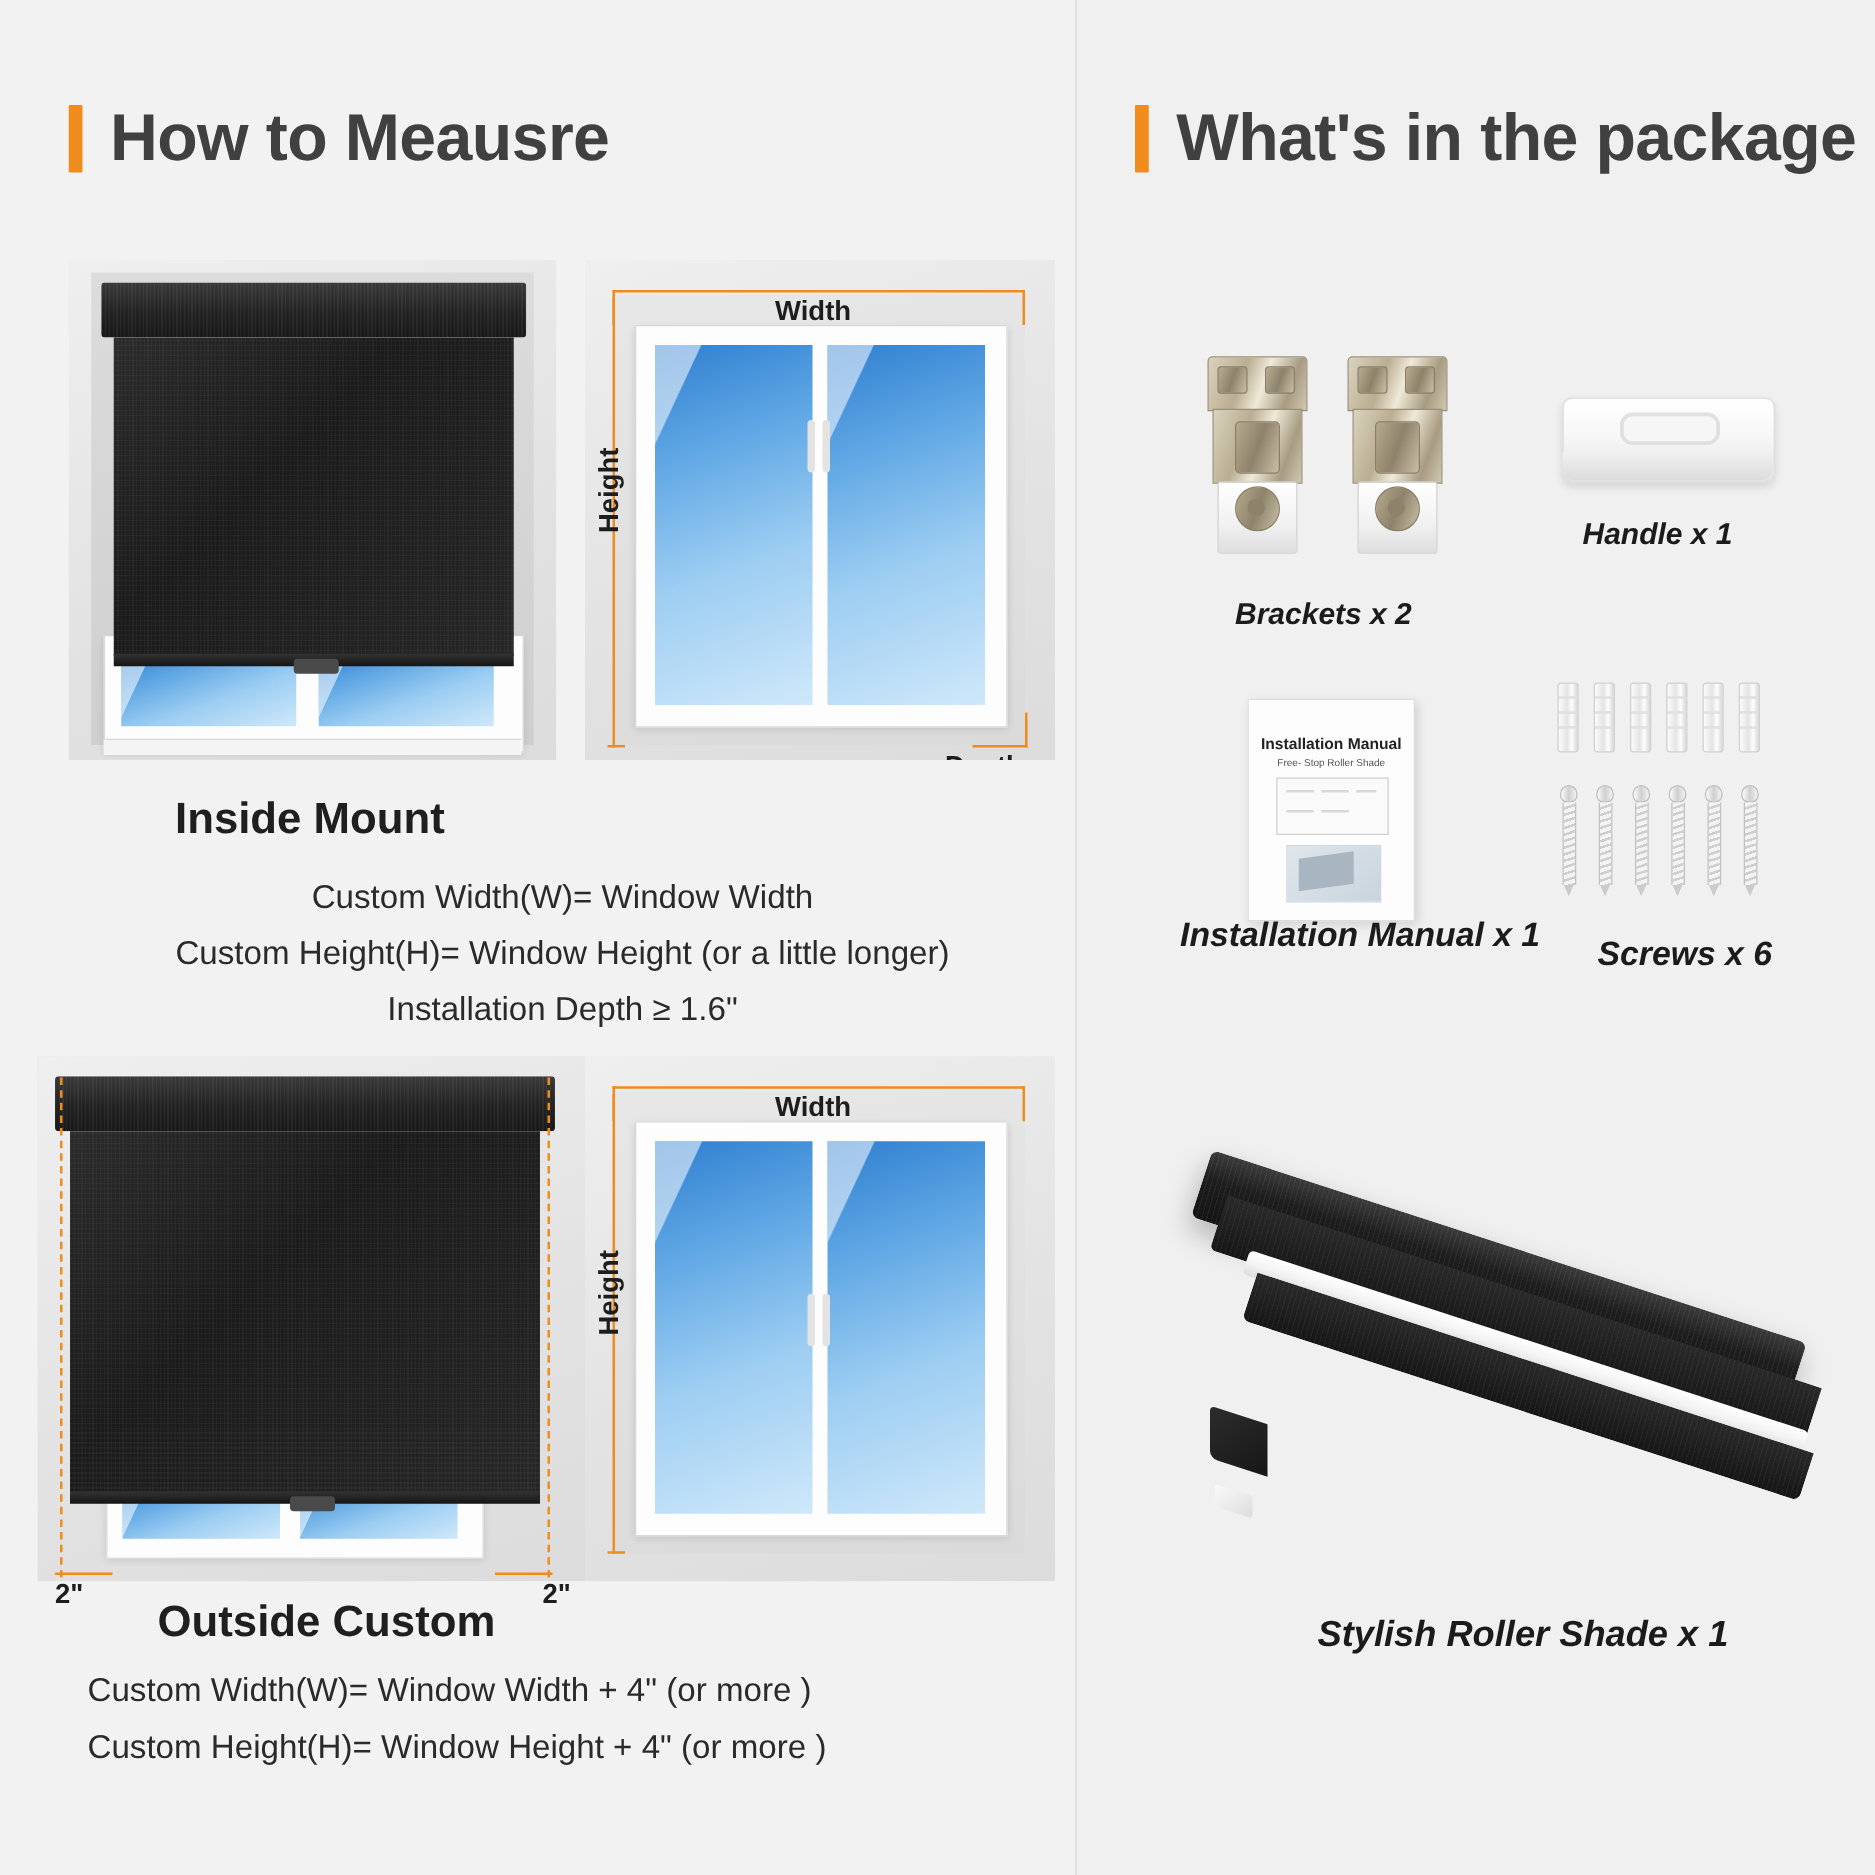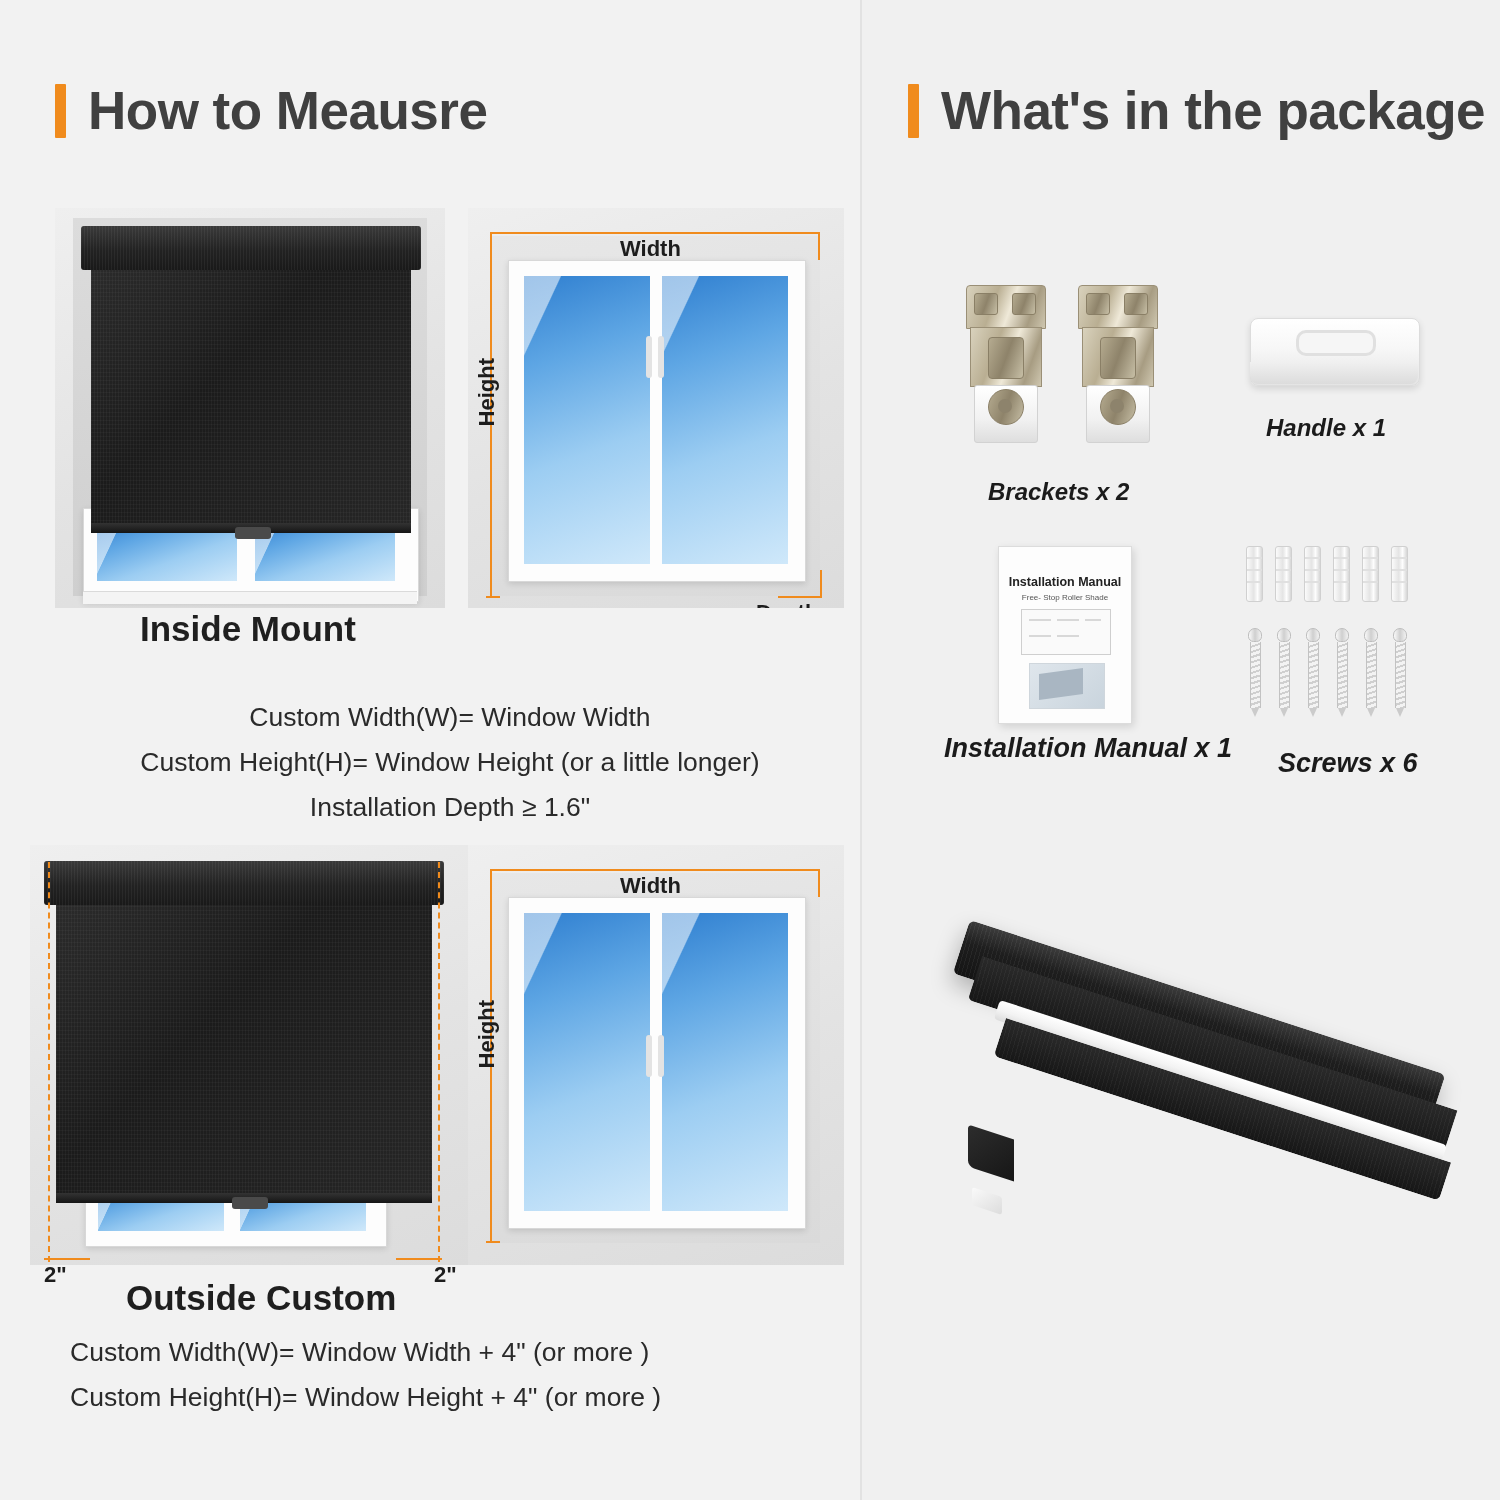--- a/index.html
+++ b/index.html
@@ -87,20 +87,21 @@
     position:absolute;
     background:linear-gradient(180deg,#ffffff 0%,#f7f7f7 45%,#e4e4e4 100%);
     border:1px solid #dcdcdc;border-radius:8px;
     box-shadow:0 3px 7px rgba(0,0,0,.12);
   }
 
   
   .manual{
     position:absolute;background:#fdfdfd;border:1px solid #dcdcdc;
     box-shadow:2px 3px 8px rgba(0,0,0,.13);
+    margin-top:13px;
   }
   .manual-title{position:absolute;font-size:12.5px;font-weight:bold;color:#222;text-align:center;width:100%;}
   .manual-sub{position:absolute;font-size:8px;color:#555;text-align:center;width:100%;}
   .manual-box{position:absolute;border:1px solid #cfcfcf;background:#fafafa;}
   .manual-line{position:absolute;height:2px;background:#d8d8d8;}
 
   
   .anchor{
     position:absolute;width:15px;
     background:linear-gradient(90deg,#fbfbfb 0%,#e4e4e4 45%,#fdfdfd 70%,#d6d6d6 100%);
@@ -196,21 +197,21 @@
 
     <div class="mark" style="left:22px;top:30px;width:2px;height:360px;"></div>
     <div class="mark" style="left:18px;top:388px;width:14px;height:2px;"></div>
     <div class="mtext vert" style="left:6px;top:150px;">Height</div>
 
     <div class="mark" style="left:310px;top:388px;width:44px;height:2px;"></div>
     <div class="mark" style="left:352px;top:362px;width:2px;height:28px;"></div>
     <div class="mtext" style="left:288px;top:392px;">Depth</div>
   </div>
 
-  <div class="capt" style="left:140px;top:609px;">Inside Mount</div>
+  <div class="capt" style="left:140px;top:635px;">Inside Mount</div>
 
   <div class="lines" style="left:70px;top:695px;width:760px;text-align:center;">
     <div>Custom Width(W)= Window Width</div>
     <div>Custom Height(H)= Window Height (or a little longer)</div>
     <div>Installation Depth ≥ 1.6"</div>
   </div>
 
   <div class="panel" style="left:30px;top:845px;width:440px;height:420px;">
     <div class="wallbg"></div>
 
@@ -378,14 +379,15 @@
 
   <div style="position:absolute;left:930px;top:900px;width:550px;height:360px;">
     <div class="prod-tube" style="left:40px;top:20px;width:500px;height:56px;transform:rotate(18deg);transform-origin:left top;"></div>
     <div class="prod-face" style="left:52px;top:56px;width:500px;height:46px;transform:rotate(18deg);transform-origin:left top;border-radius:0 0 5px 5px;"></div>
     <div class="prod-white" style="left:70px;top:100px;width:470px;height:20px;transform:rotate(18deg);transform-origin:left top;"></div>
     <div class="prod-face" style="left:76px;top:118px;width:468px;height:40px;transform:rotate(18deg);transform-origin:left top;border-radius:0 0 6px 6px;"></div>
     <div style="position:absolute;left:38px;top:232px;width:46px;height:42px;background:linear-gradient(135deg,#2d2d2d,#161616);transform:skewY(18deg);border-radius:4px 0 0 6px;"></div>
     <div style="position:absolute;left:42px;top:292px;width:30px;height:18px;background:linear-gradient(135deg,#fafafa,#dcdcdc);transform:skewY(18deg);border-radius:3px;"></div>
   </div>
 
+  <div class="item-label big" style="left:1054px;top:1292px;font-size:29px;">Stylish Roller Shade x 1</div>
 
 </div>
 
 </body></html>

